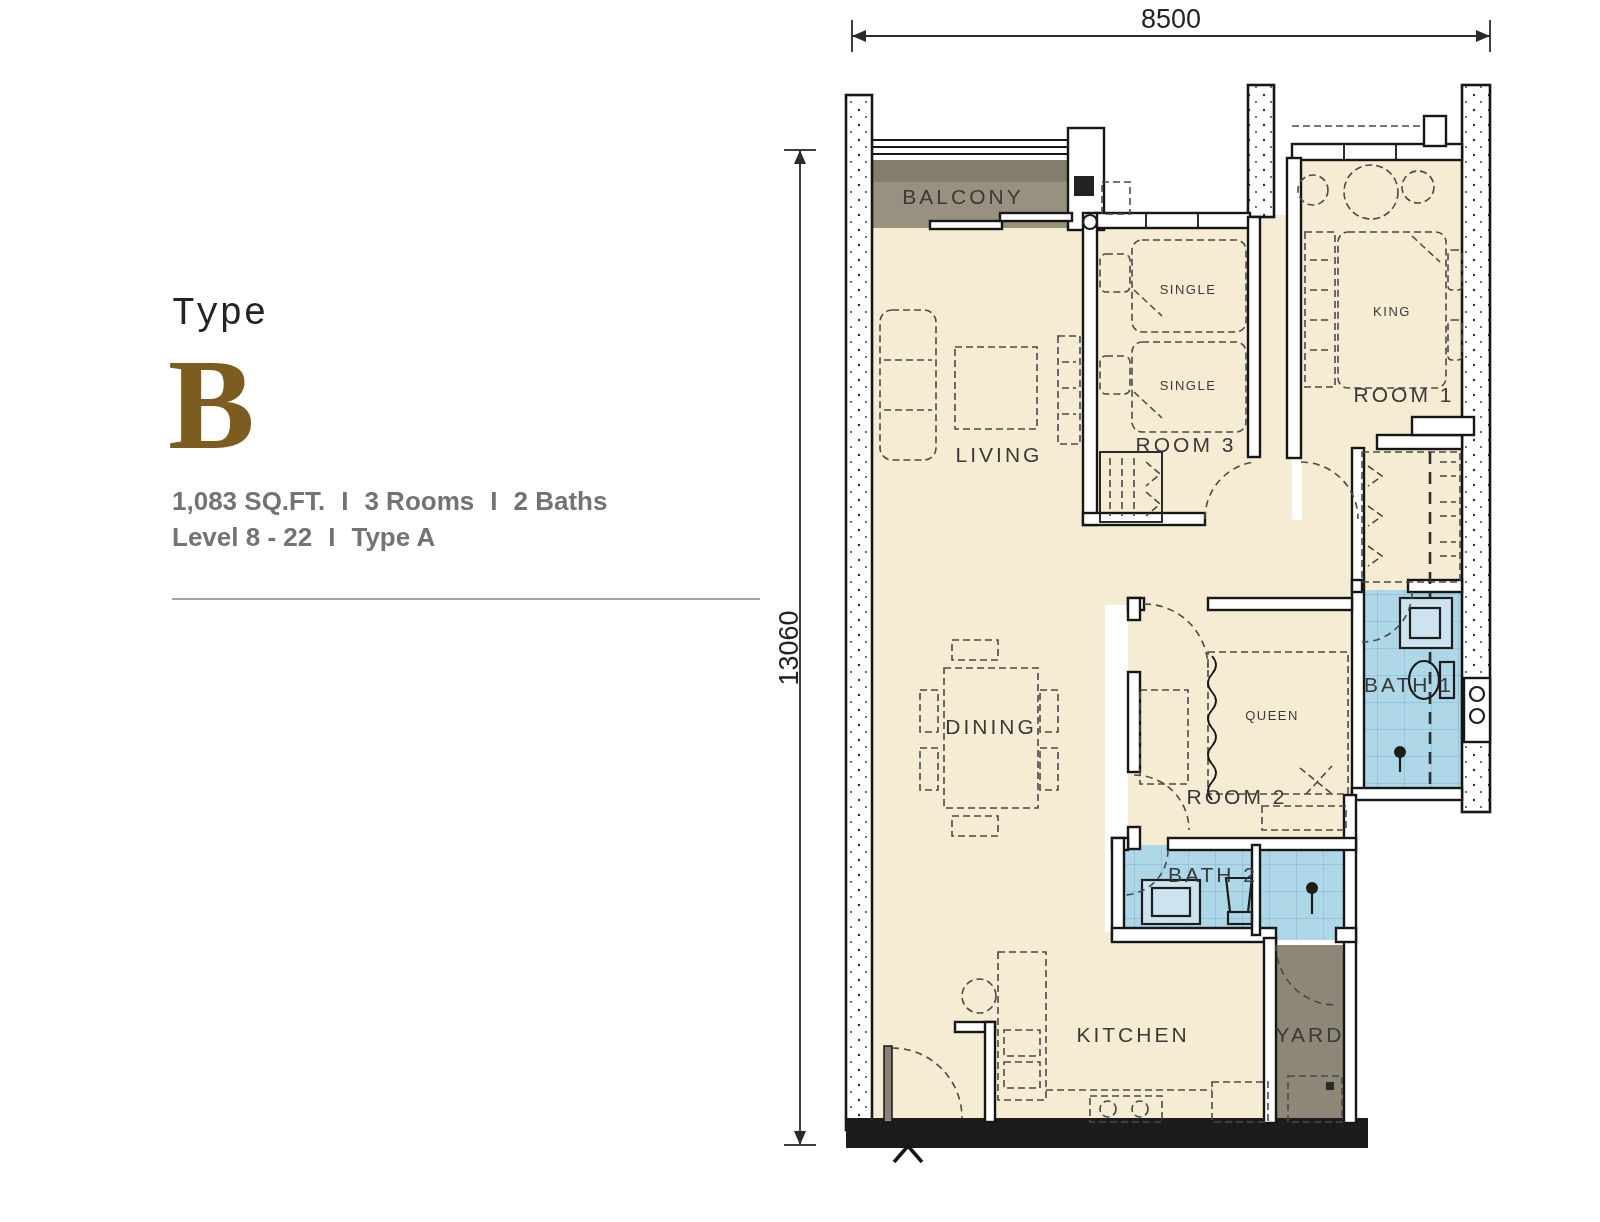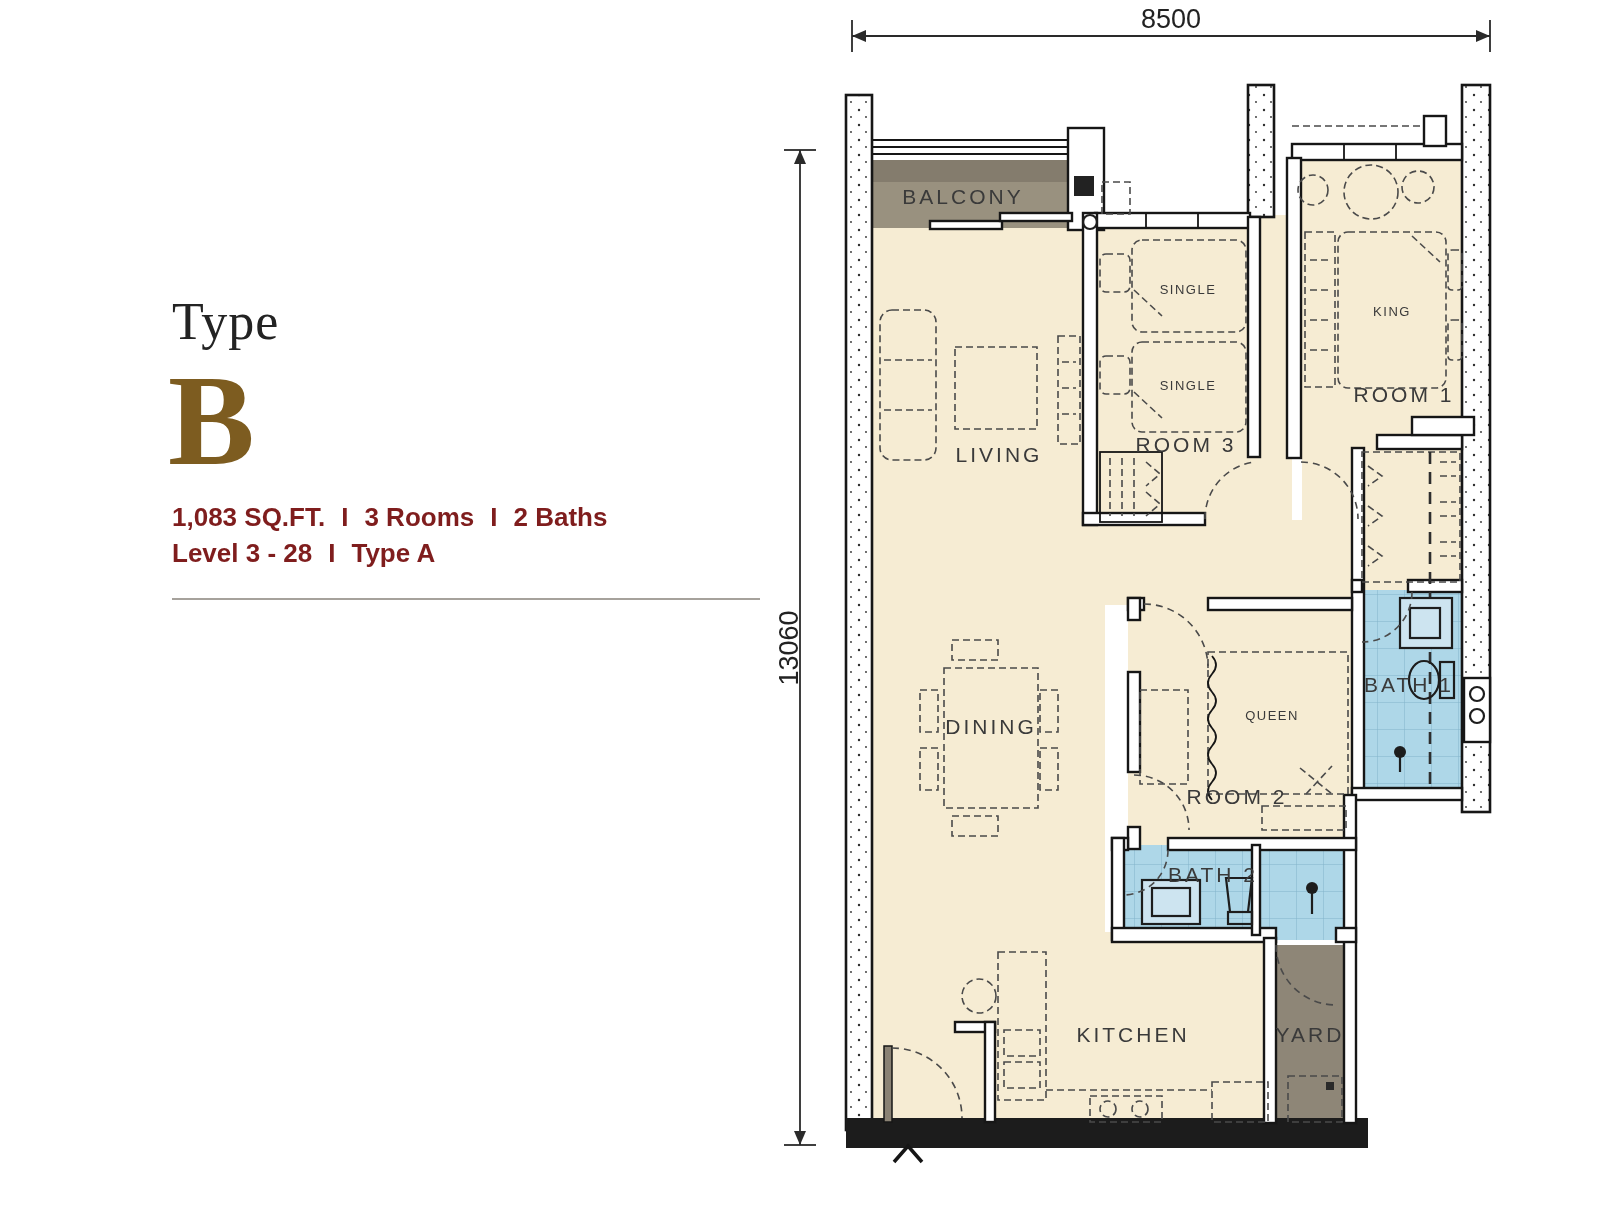--- a/index.html
+++ b/index.html
@@ -1,22 +1,22 @@
 <!DOCTYPE html>
 <html><head>
 <meta charset="utf-8">
 <style>
   html,body{margin:0;padding:0;background:#ffffff;}
   .stage{position:relative;width:1600px;height:1222px;background:#ffffff;overflow:hidden;
          font-family:"Liberation Sans",sans-serif;}
   .info{position:absolute;left:172px;top:292px;}
-  .type-label{font-family:Liberation Serif, serif;font-size:52px;color:#232323;letter-spacing:1px;}
+  .type-label{font-family:Liberation Mono, monospace;font-size:38px;color:#232323;letter-spacing:1px;}
   .type-letter{font-family:"Liberation Serif",serif;font-weight:700;font-size:130px;line-height:1;
                color:#7d5c20;margin-top:4px;margin-left:-4px;}
-  .stats{margin-top:14px;font-size:26px;line-height:36px;font-weight:700;color:#7f1d1d;}
+  .stats{margin-top:14px;font-size:26px;line-height:36px;font-weight:700;color:#737373;}
   .sep{margin:0 16px;font-weight:800;}
   .divider{position:absolute;left:172px;top:598px;width:588px;height:2px;background:#a6a29c;}
   svg{position:absolute;left:0;top:0;}
   .wall{fill:#ffffff;stroke:#161616;stroke-width:2.4;}
   .wallspeckle{fill:url(#speckle);stroke:#161616;stroke-width:2.6;}
   .solidwall{fill:#1c1c1c;stroke:none;}
   .thin{fill:none;stroke:#161616;stroke-width:1.8;}
   .dash{fill:none;stroke:#4a4a4a;stroke-width:1.6;stroke-dasharray:7 4;}
   .dashbold{fill:none;stroke:#2e2e2e;stroke-width:2.6;stroke-dasharray:12 8;}
   .arc{fill:none;stroke:#4a4a4a;stroke-width:1.6;stroke-dasharray:7 5;}
@@ -35,21 +35,21 @@
 <div class="stage">
 
   <div class="info">
     <div class="type-label">Type</div>
     <div class="type-letter">B</div>
     <div class="stats">
       <div>
         <span>1,083 SQ.FT.</span><span class="sep">I</span><span>3 Rooms</span><span class="sep">I</span><span>2 Baths</span>
       </div>
       <div>
-        <span>Level 3 - 28</span><span class="sep">I</span><span>Type A</span>
+        <span>Level 8 - 22</span><span class="sep">I</span><span>Type A</span>
       </div>
     </div>
   </div>
   <div class="divider"></div>
 
   <svg width="1600" height="1222" viewBox="0 0 1600 1222">
     <defs>
       <pattern id="speckle" width="15" height="15" patternUnits="userSpaceOnUse">
         <rect width="15" height="15" fill="#ffffff"></rect>
         <circle cx="4" cy="5" r="1.2" fill="#2d2d2d"></circle>

